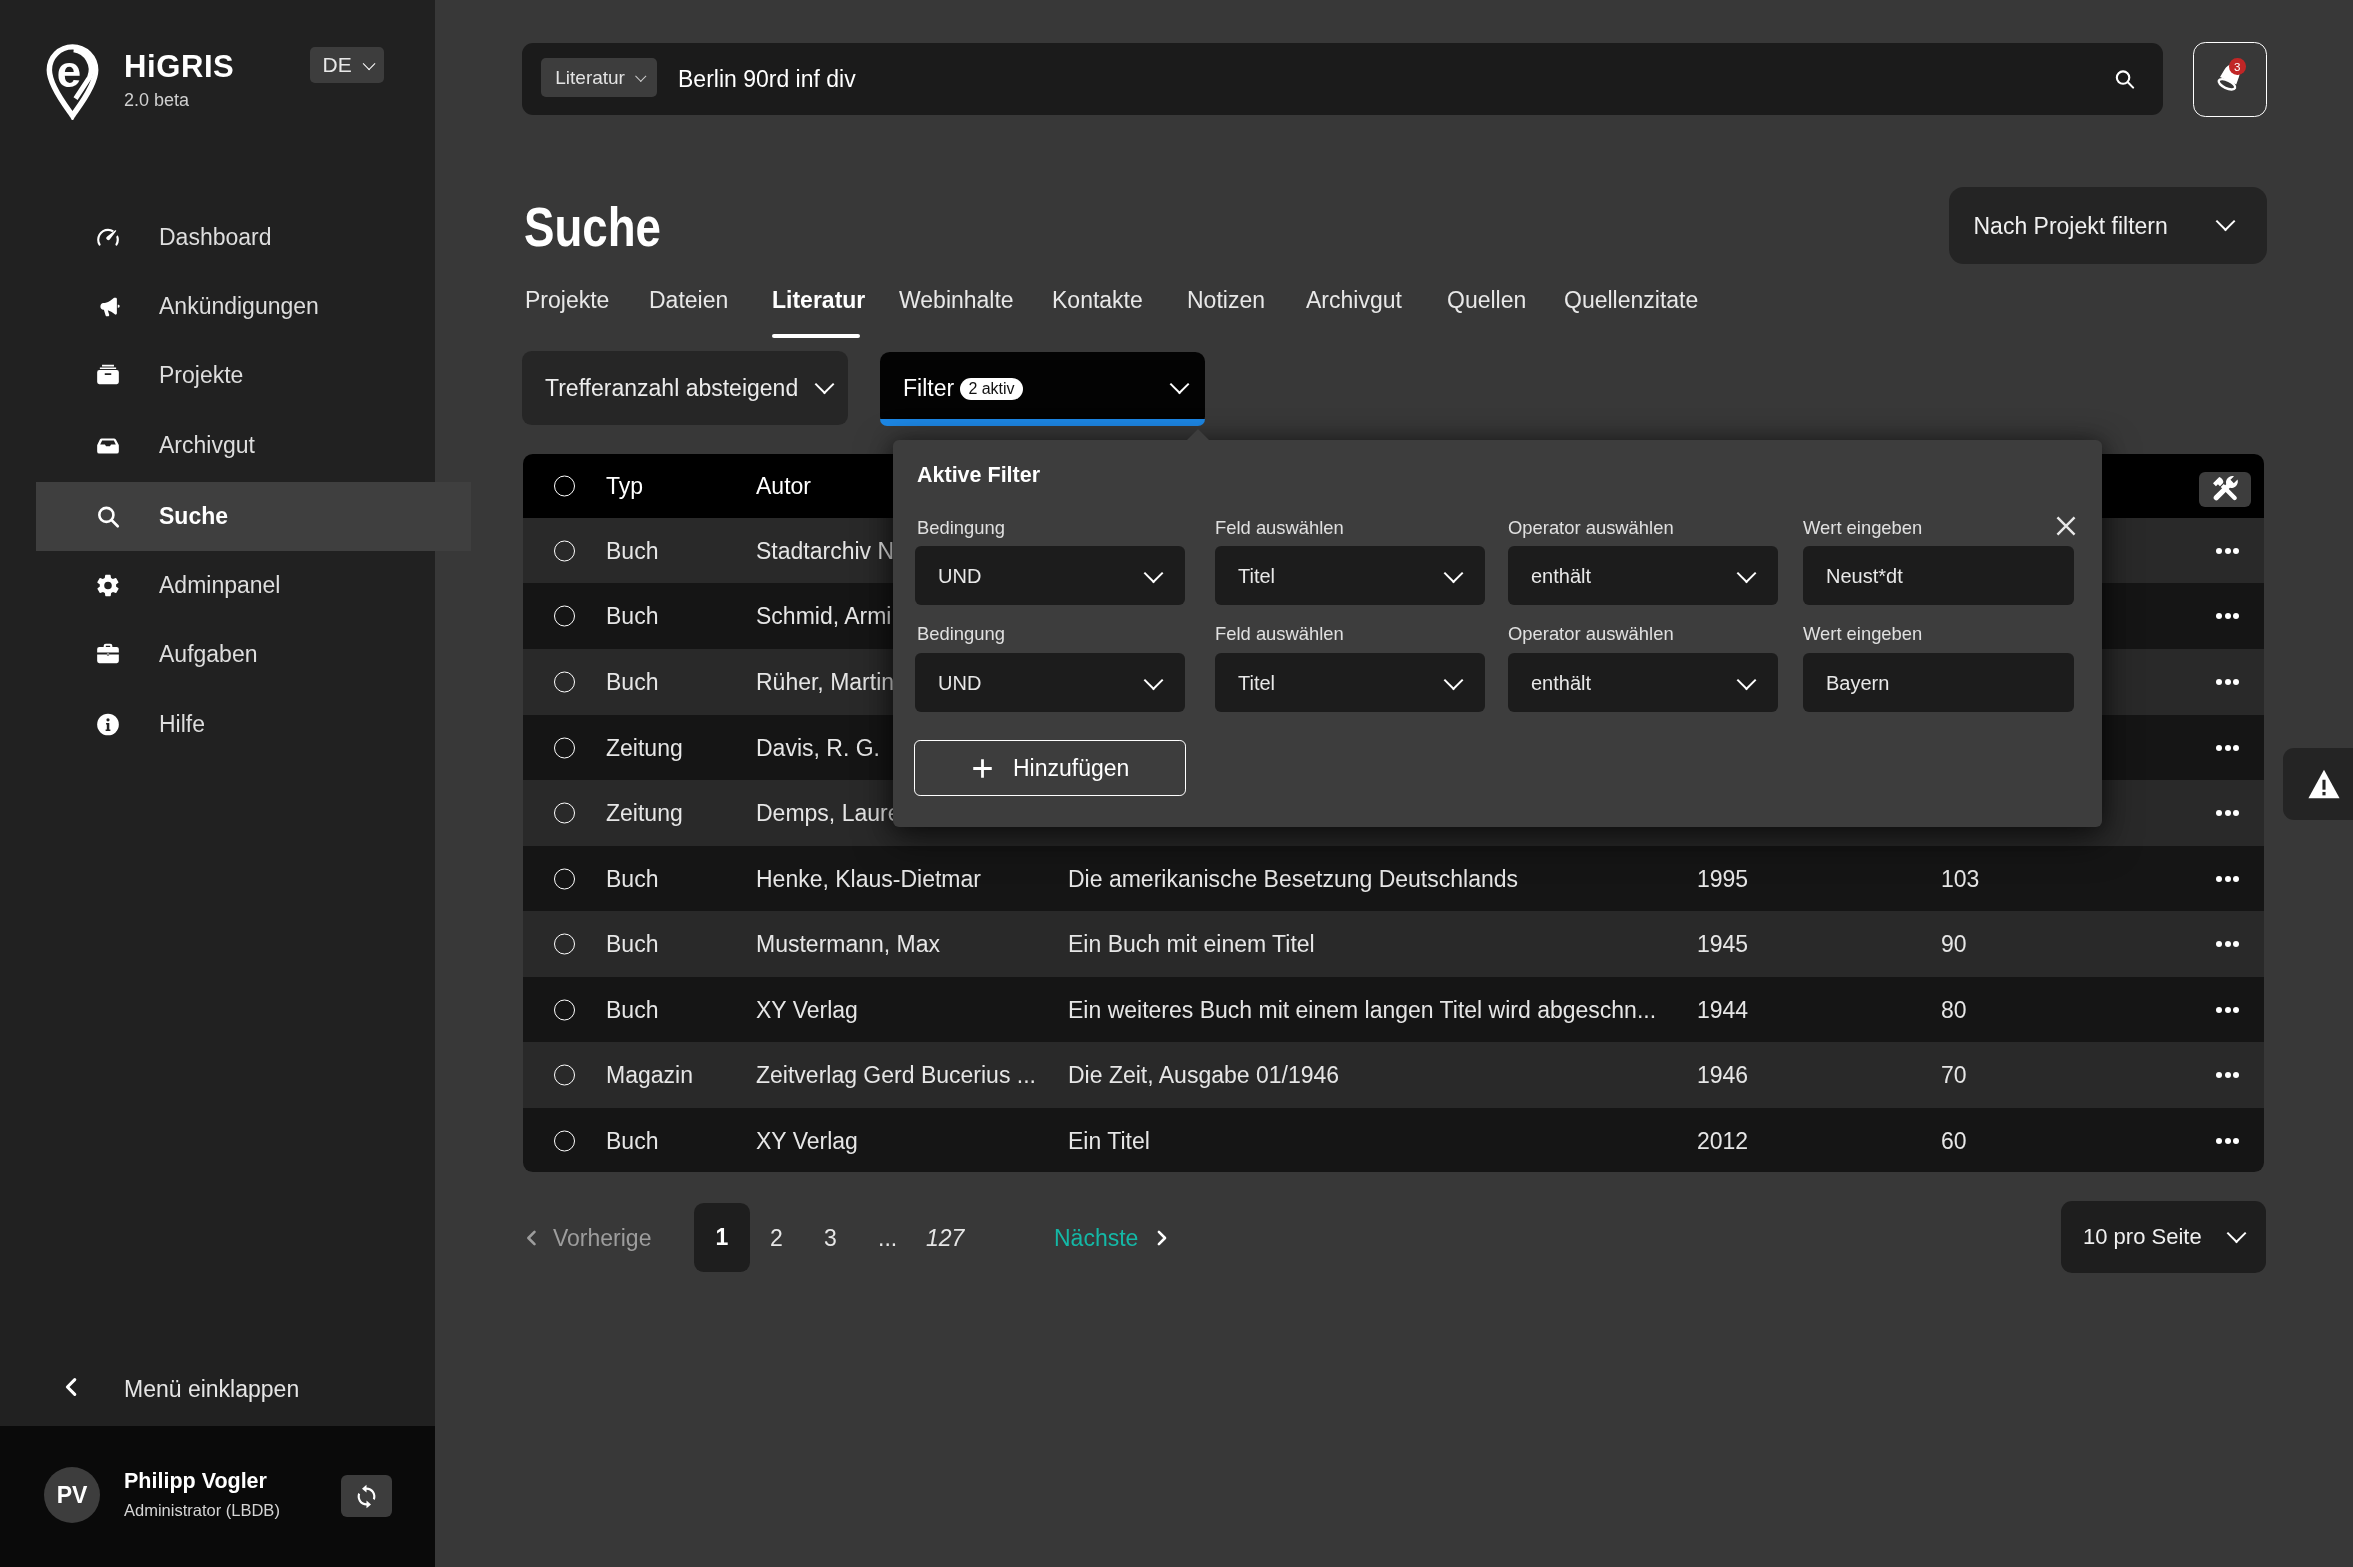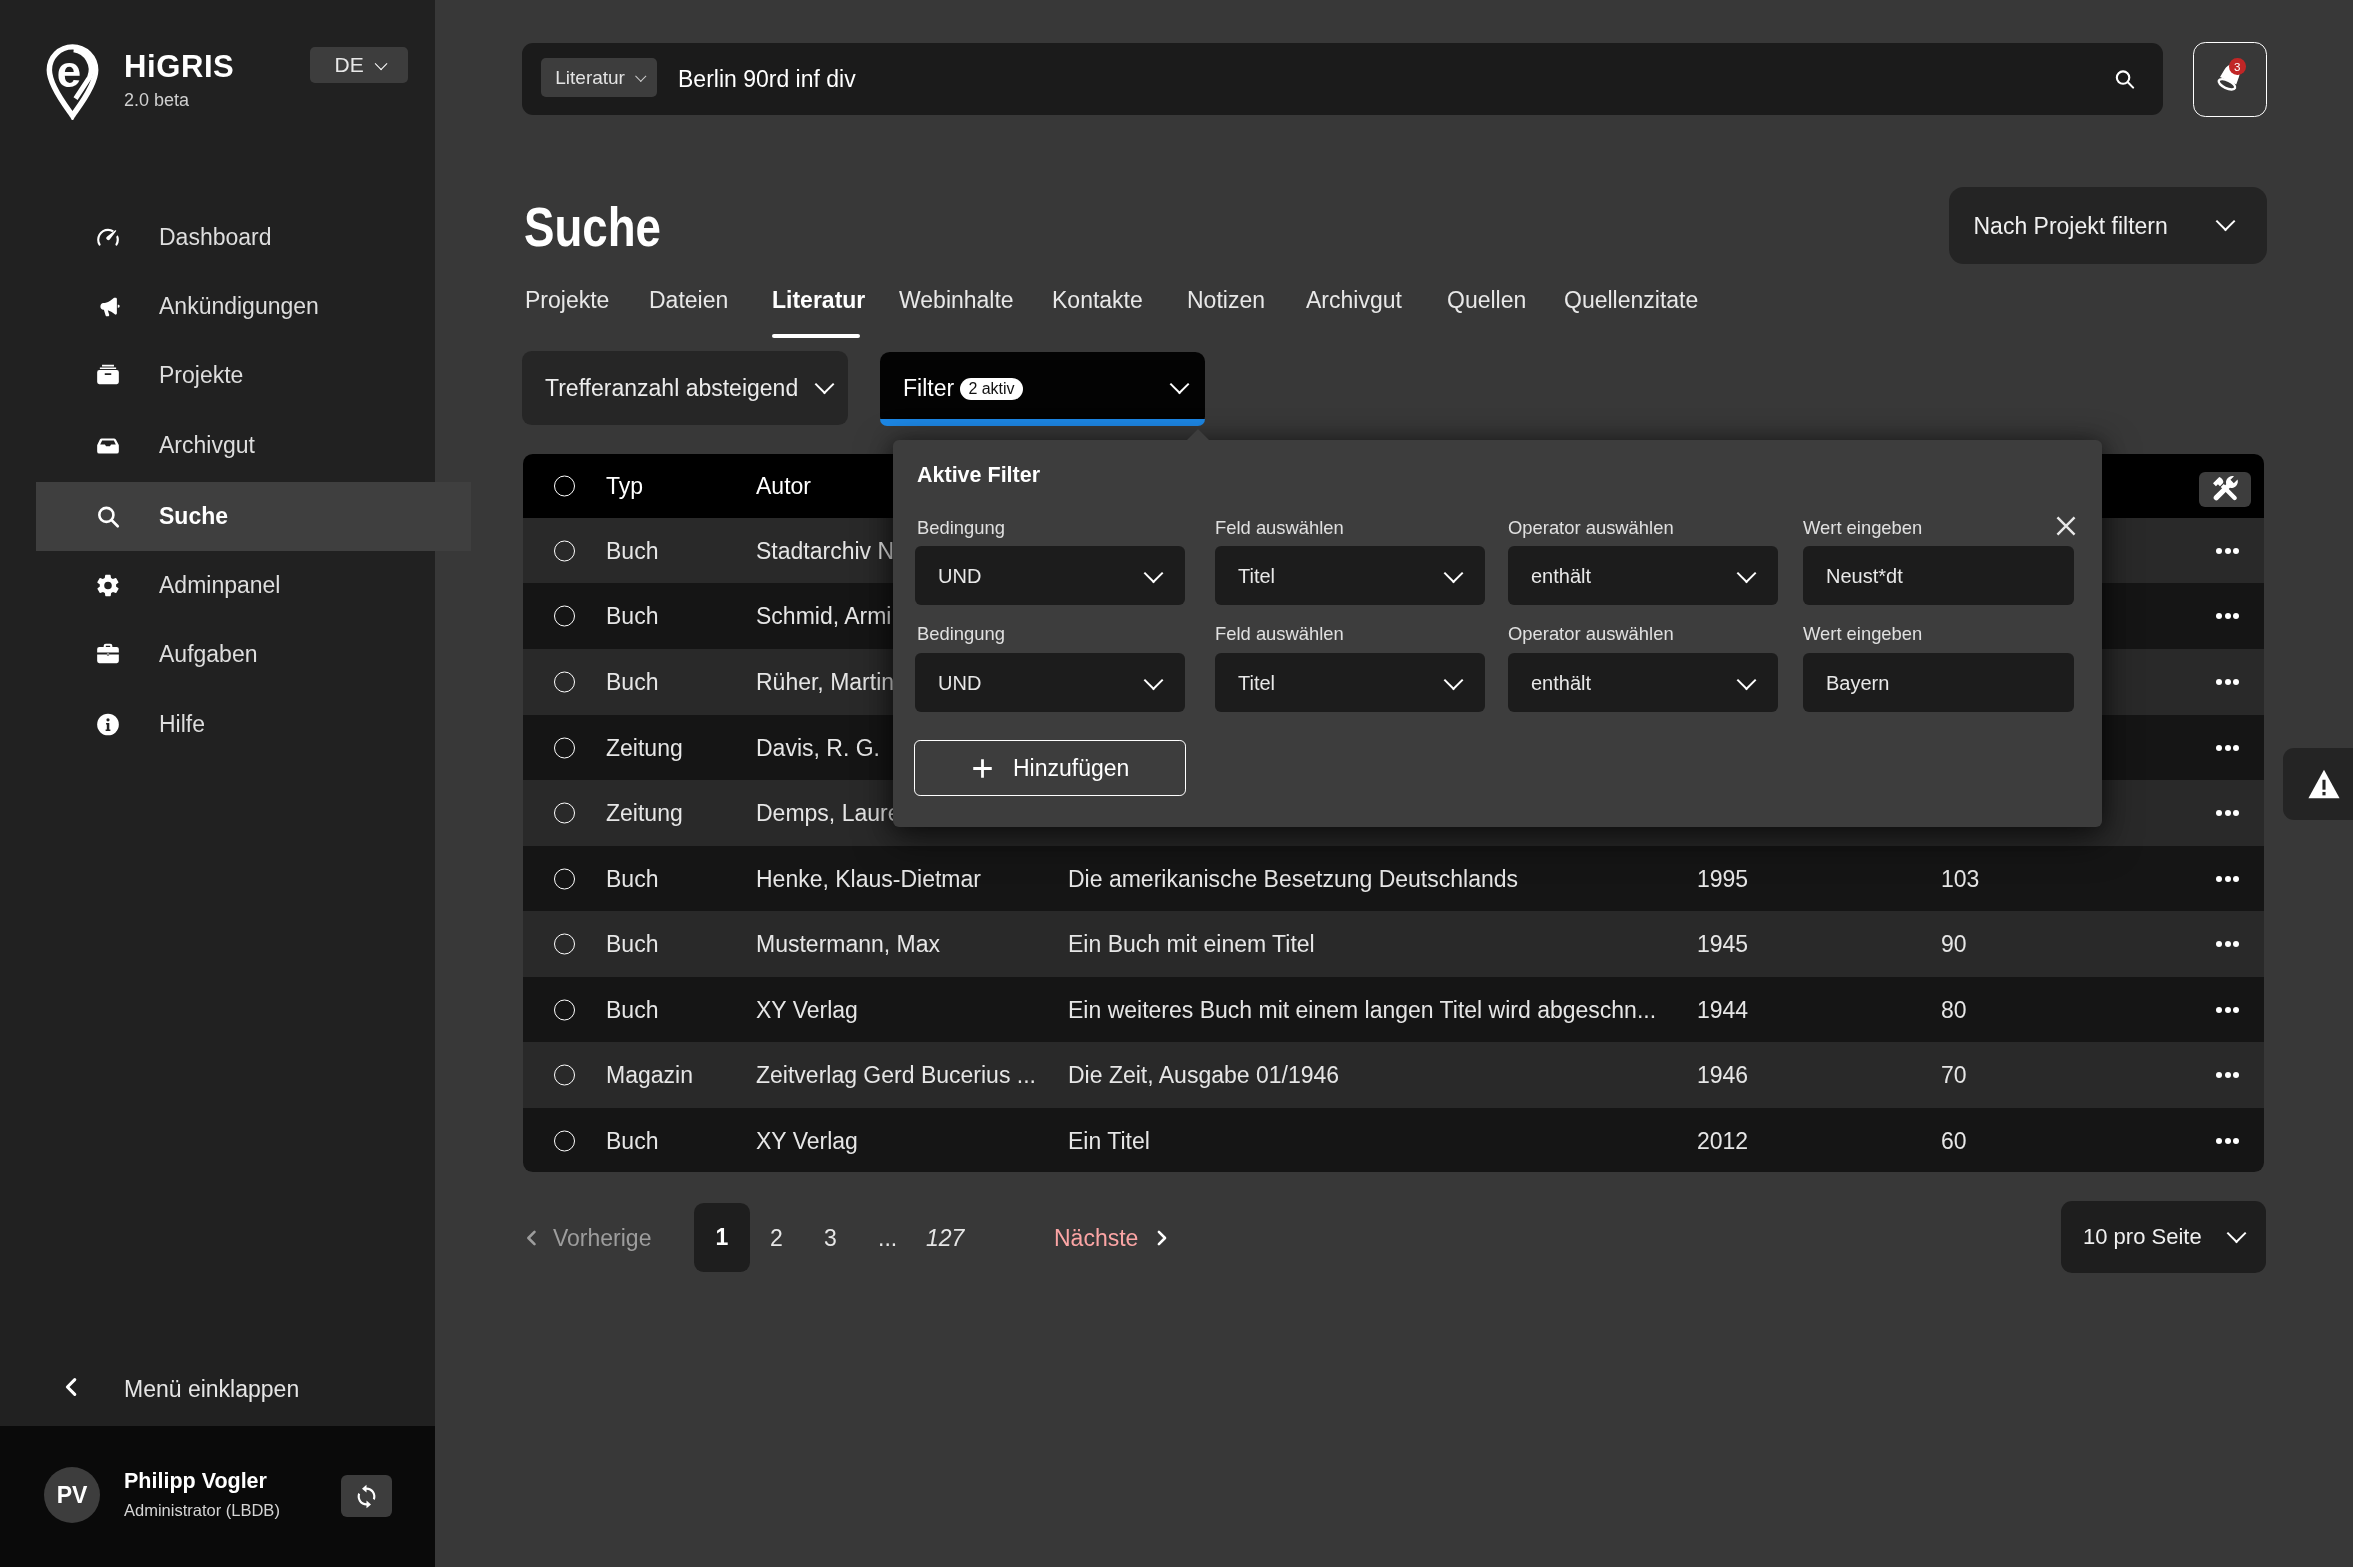--- a/index.html
+++ b/index.html
@@ -2,21 +2,21 @@
 <html style="font-size:9.8px"><head>
 <meta charset="utf-8">
 <style>
 * { margin:0; padding:0; box-sizing:border-box; }
 html,body { width:2354px; height:1568px; background:#383838; font-family:"Liberation Sans", sans-serif; overflow:hidden; position:relative; }
 
 #sidebar { position:absolute; left:0; top:0; width:435px; height:1568px; background:#212121; }
 #logo { position:absolute; left:43px; top:42px; }
 #brand { position:absolute; left:124px; top:49px; color:#fff; font-size:31px; font-weight:bold; letter-spacing:0.6px; }
 #ver { position:absolute; left:124px; top:90px; color:#d0d0d0; font-size:18px; }
-#debtn { position:absolute; left:310px; top:47px; width:98px; height:36px; background:#3d3d3d; border-radius:4.9px; color:#e8e8e8; font-size:21px; display:flex; align-items:center; justify-content:center; gap:11px; }
+#debtn { position:absolute; left:310px; top:47px; width:74px; height:36px; background:#3d3d3d; border-radius:4.9px; color:#e8e8e8; font-size:21px; display:flex; align-items:center; justify-content:center; gap:11px; }
 .menu-item { position:absolute; left:12px; width:435px; height:69px; display:flex; align-items:center; color:#dedede; font-size:23px;margin-left:24px; }
 .menu-item .mi { position:absolute; left:59px; width:26px; height:26px; display:flex; align-items:center; justify-content:center; }
 .menu-item .ml { position:absolute; left:123px; }
 .menu-item.sel { background:#3f3f3f; color:#fff; font-weight:bold; }
 #collapse { position:absolute; left:0; top:1355px; width:435px; height:69px; display:flex; align-items:center; color:#e6e6e6; font-size:23px; }
 #userstrip { position:absolute; left:0; top:1426px; width:435px; height:142px; background:#0a0a0a; }
 #avatar { position:absolute; left:44px; top:1467px; width:56px; height:56px; border-radius:50%; background:#3d3d3d; color:#fff; font-size:23px; font-weight:bold; display:flex; align-items:center; justify-content:center; }
 #uname { position:absolute; left:124px; top:1469px; color:#fff; font-size:21.5px; font-weight:bold; }
 #urole { position:absolute; left:124px; top:1501px; color:#d5d5d5; font-size:16.5px; }
 #refreshbtn { position:absolute; left:341px; top:1475px; width:51px; height:42px; background:#3d3d3d; border-radius:6.1px; display:flex; align-items:center; justify-content:center; }
@@ -64,21 +64,21 @@
 #panel h2 { position:absolute; left:24px; top:23px; color:#fff; font-size:21.5px; font-weight:bold; }
 .plabel { position:absolute; color:#e0e0e0; font-size:18.4px; }
 .psel { position:absolute; width:270px; height:59px; background:#1c1c1c; border-radius:6.1px; color:#e8e8e8; font-size:20px; }
 .psel .pt { position:absolute; left:23px; top:50%; transform:translateY(-50%); }
 #addbtn { position:absolute; left:21px; top:300px; width:272px; height:56px; border:1.8px solid #fff; border-radius:6.1px; color:#fff; font-size:23px; }
 
 #pag { position:absolute; left:522px; top:1203px; height:69px; }
 #pag .pv { position:absolute; left:31px; top:50%; transform:translateY(-50%); color:#9d9d9d; font-size:23px; }
 #p1 { position:absolute; left:172px; top:0; width:56px; height:69px; background:#1e1e1e; border-radius:9.8px; color:#fff; font-size:23px; font-weight:bold; display:flex; align-items:center; justify-content:center; }
 .pn { position:absolute; top:50%; transform:translateY(-50%); color:#e6e6e6; font-size:23px; }
-#pnext { position:absolute; left:532px; top:50%; transform:translateY(-50%); color:#fca5a5; font-size:23px; }
+#pnext { position:absolute; left:532px; top:50%; transform:translateY(-50%); color:#14b8a6; font-size:23px; }
 #perpage { position:absolute; left:2061px; top:1201px; width:205px; height:72px; background:#1e1e1e; border-radius:11px; color:#f0f0f0; font-size:22px; }
 #perpage .lbl { position:absolute; left:22px; top:50%; transform:translateY(-50%); }
 #warnbtn { position:absolute; left:2283px; top:748px; width:82px; height:72px; background:#242424; border-radius:11px 0 0 11px; display:flex; align-items:center; justify-content:center; }
 
 .chev { display:inline-block; width:13.5px; height:13.5px; border-right:2.5px solid #fff; border-bottom:2.5px solid #fff; transform:rotate(45deg) translateY(-2.5px); }
 </style>
 </head>
 <body>
 <div id="sidebar">
   <svg id="logo" width="59" height="78" viewBox="0 0 96 128">

